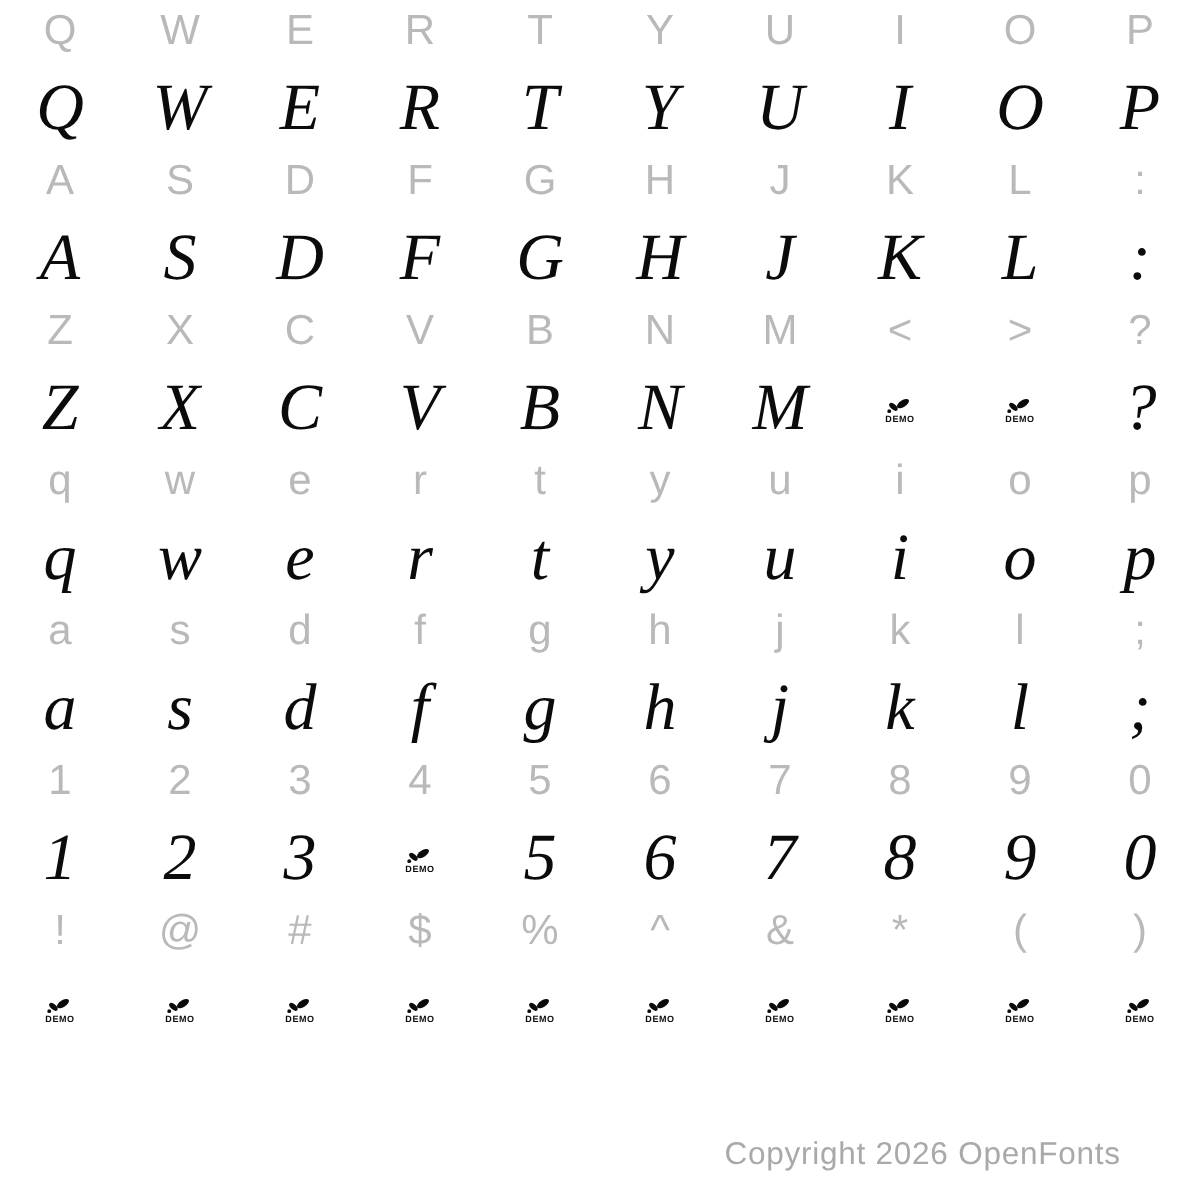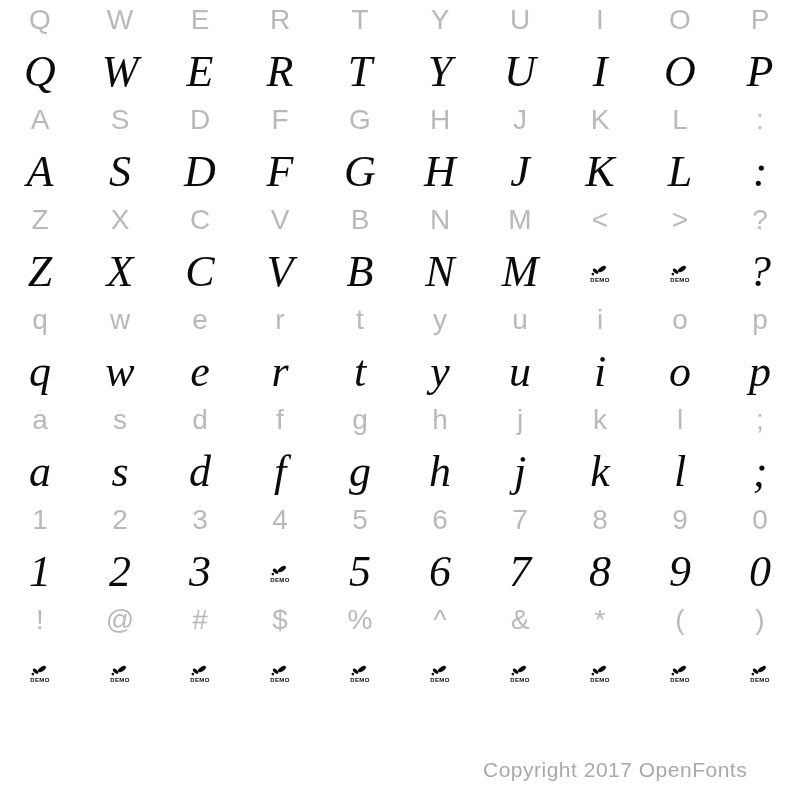--- a/index.html
+++ b/index.html
@@ -380,13 +380,13 @@
       <ellipse cx="6.5" cy="8.5" rx="4.8" ry="2.5" transform="rotate(42 6.5 8.5)"></ellipse>
       <circle cx="2.6" cy="12.6" r="1.8"></circle>
     </svg>
     <span class="demo-label">DEMO</span>
   </span>
 </span>
       </div>
     </div>
   </div>
 
-<div class="copyright">Copyright 2017 OpenFonts</div>
+<div class="copyright">Copyright 2026 OpenFonts</div>
 
 </body></html>

